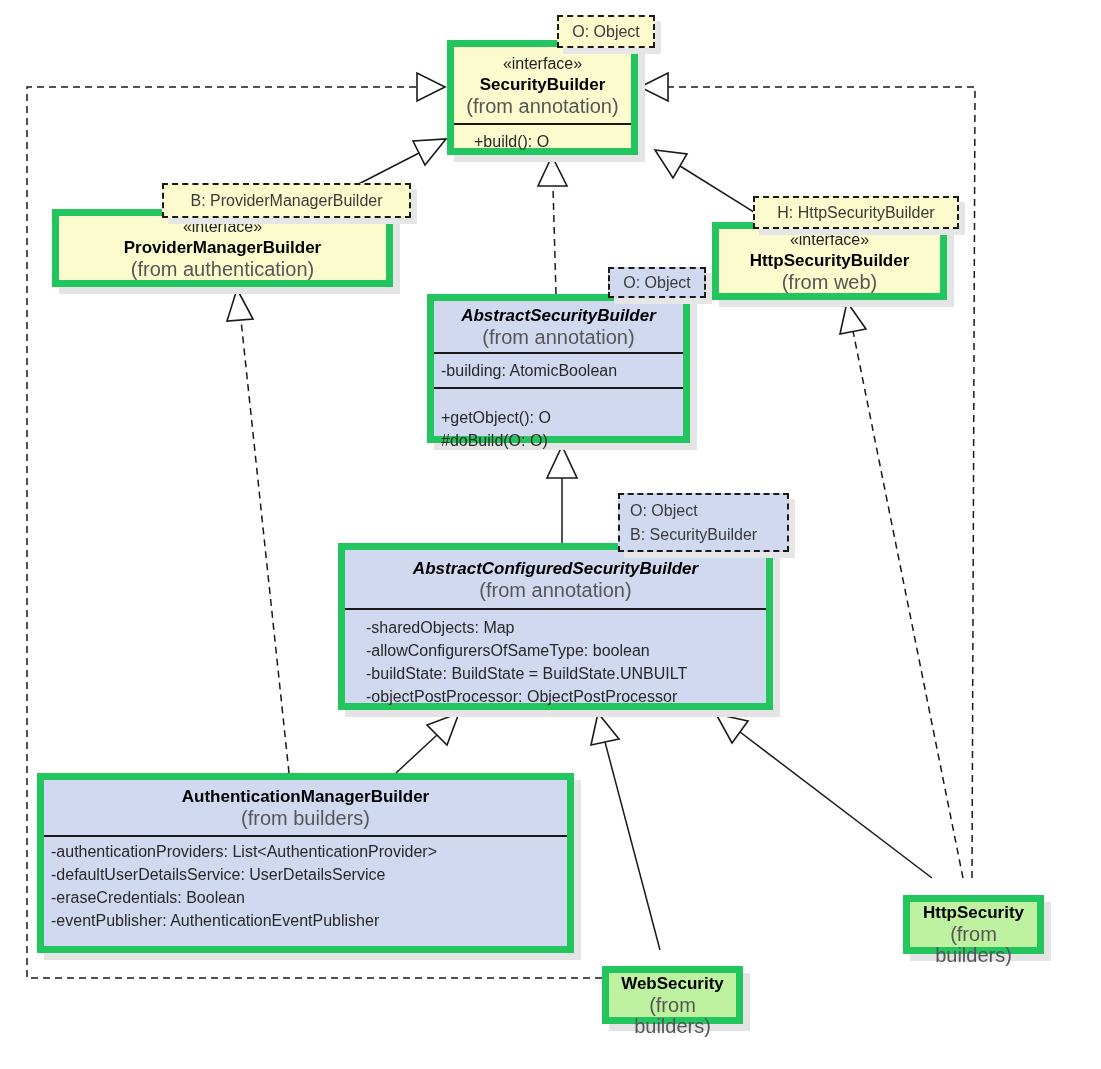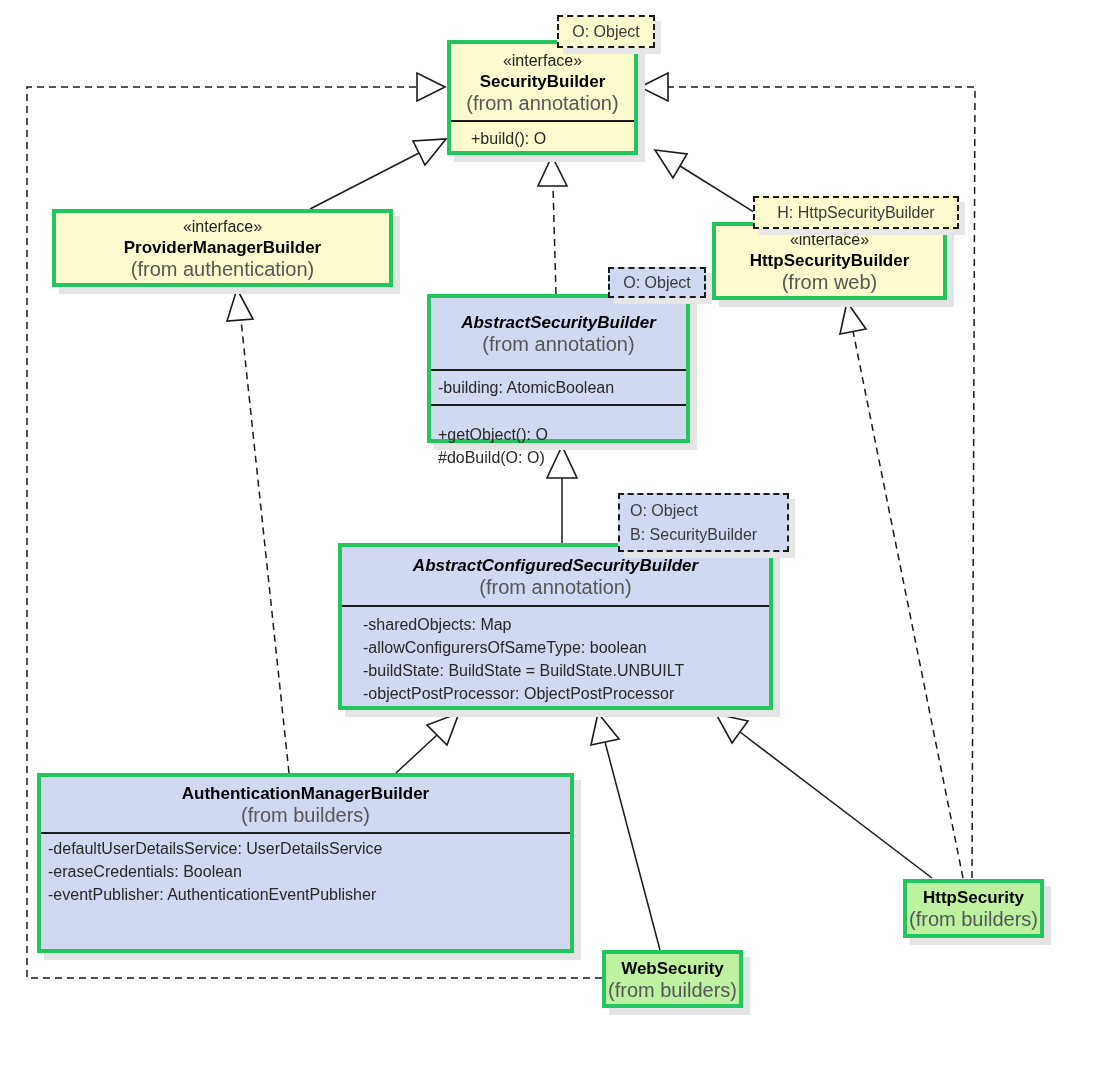--- a/index.html
+++ b/index.html
@@ -1,22 +1,22 @@
 <!DOCTYPE html>
 <html><head>
 <meta charset="utf-8">
 <style>
   html,body{margin:0;padding:0;background:#ffffff;font-family:"Liberation Sans",sans-serif;}
   #canvas{position:relative;width:1101px;height:1069px;background:#ffffff;overflow:hidden;}
   #edges{position:absolute;left:0;top:0;z-index:1;}
-  .cls{position:absolute;z-index:2;box-sizing:border-box;border:4px solid #22c55e;
+  .cls{position:absolute;z-index:2;box-sizing:border-box;border:7px solid #22c55e;
        box-shadow:7px 7px 0 #e4e4e4;text-align:center;display:flex;flex-direction:column;}
   .yellow{background:#fbfbcd;}
   .blue{background:#d1d9f1;}
-  .green{background:#bef2a1;}
+  .green{background:#bef2a1;margin-top:16px;}
   .head{display:flex;flex-direction:column;justify-content:center;align-items:center;flex:0 0 auto;}
   .head.grow{flex:1 1 auto;}
   .stereo{font-size:16px;color:#222;line-height:21px;}
   .cname{font-size:17px;font-weight:bold;color:#000;line-height:22px;white-space:nowrap;}
   .abstract .cname{font-style:italic;}
   .from{font-size:20px;color:#565656;line-height:21px;}
   .comp{box-sizing:border-box;border-top:2px solid #1a1a1a;text-align:left;flex:0 0 auto;}
   .comp .line{font-size:16px;color:#282828;line-height:23px;white-space:nowrap;}
   .comp .italic{}
   .tp{position:absolute;z-index:3;box-sizing:border-box;border:2px dashed #1a1a1a;
@@ -104,34 +104,37 @@
     <div class="tline">O: Object</div>
   </div>
 
   <div class="cls yellow" style="left:52px;top:209px;width:341px;height:78px">
     <div class="head grow">
       <div class="stereo">«interface»</div>
       <div class="cname">ProviderManagerBuilder</div>
       <div class="from">(from authentication)</div>
     </div>
   </div>
+  <div class="tp center" style="left:162px;top:183px;width:249px;height:35px">
+    <div class="tline">B: ProviderManagerBuilder</div>
+  </div>
 
   <div class="cls yellow" style="left:712px;top:222px;width:235px;height:78px">
     <div class="head grow">
       <div class="stereo">«interface»</div>
       <div class="cname">HttpSecurityBuilder</div>
       <div class="from">(from web)</div>
     </div>
   </div>
   <div class="tp center" style="left:753px;top:196px;width:206px;height:33px">
     <div class="tline">H: HttpSecurityBuilder</div>
   </div>
 
   <div class="cls blue abstract" style="left:427px;top:294px;width:263px;height:149px">
-    <div class="head" style="height:71px">
+    <div class="head" style="height:51px">
       <div class="cname">AbstractSecurityBuilder</div>
       <div class="from">(from annotation)</div>
     </div>
     <div class="comp" style="padding:5px 7px">
       <div class="line">-building: AtomicBoolean</div>
     </div>
     <div class="comp" style="padding:17px 7px">
       <div class="line">+getObject(): O</div>
       <div class="line italic">#doBuild(O: O)</div>
     </div>
@@ -156,20 +159,21 @@
     <div class="tline">O: Object</div>
     <div class="tline">B: SecurityBuilder</div>
   </div>
 
   <div class="cls blue" style="left:37px;top:773px;width:537px;height:180px">
     <div class="head" style="height:55px">
       <div class="cname">AuthenticationManagerBuilder</div>
       <div class="from">(from builders)</div>
     </div>
     <div class="comp" style="padding:3px 7px">
+      <div class="line">-authenticationProviders: List&lt;AuthenticationProvider&gt;</div>
       <div class="line">-defaultUserDetailsService: UserDetailsService</div>
       <div class="line">-eraseCredentials: Boolean</div>
       <div class="line">-eventPublisher: AuthenticationEventPublisher</div>
     </div>
   </div>
 
   <div class="cls green" style="left:602px;top:950px;width:141px;height:58px">
     <div class="head grow">
       <div class="cname">WebSecurity</div>
       <div class="from">(from builders)</div>

